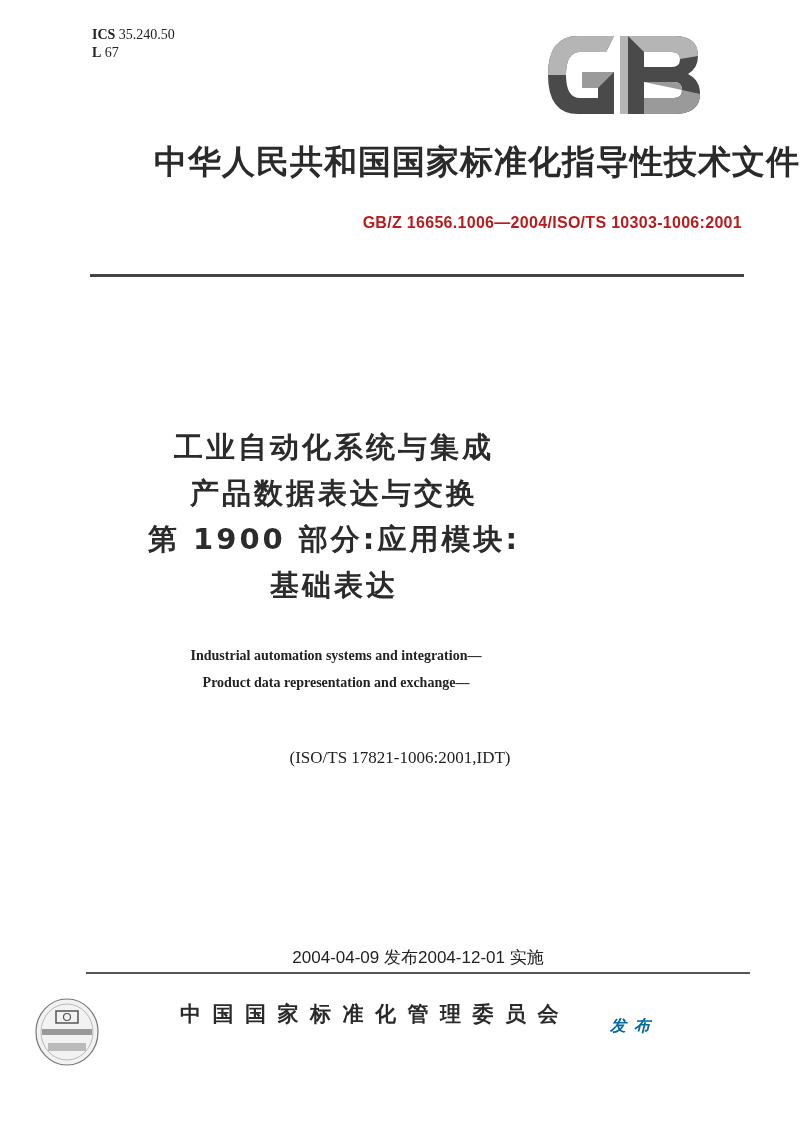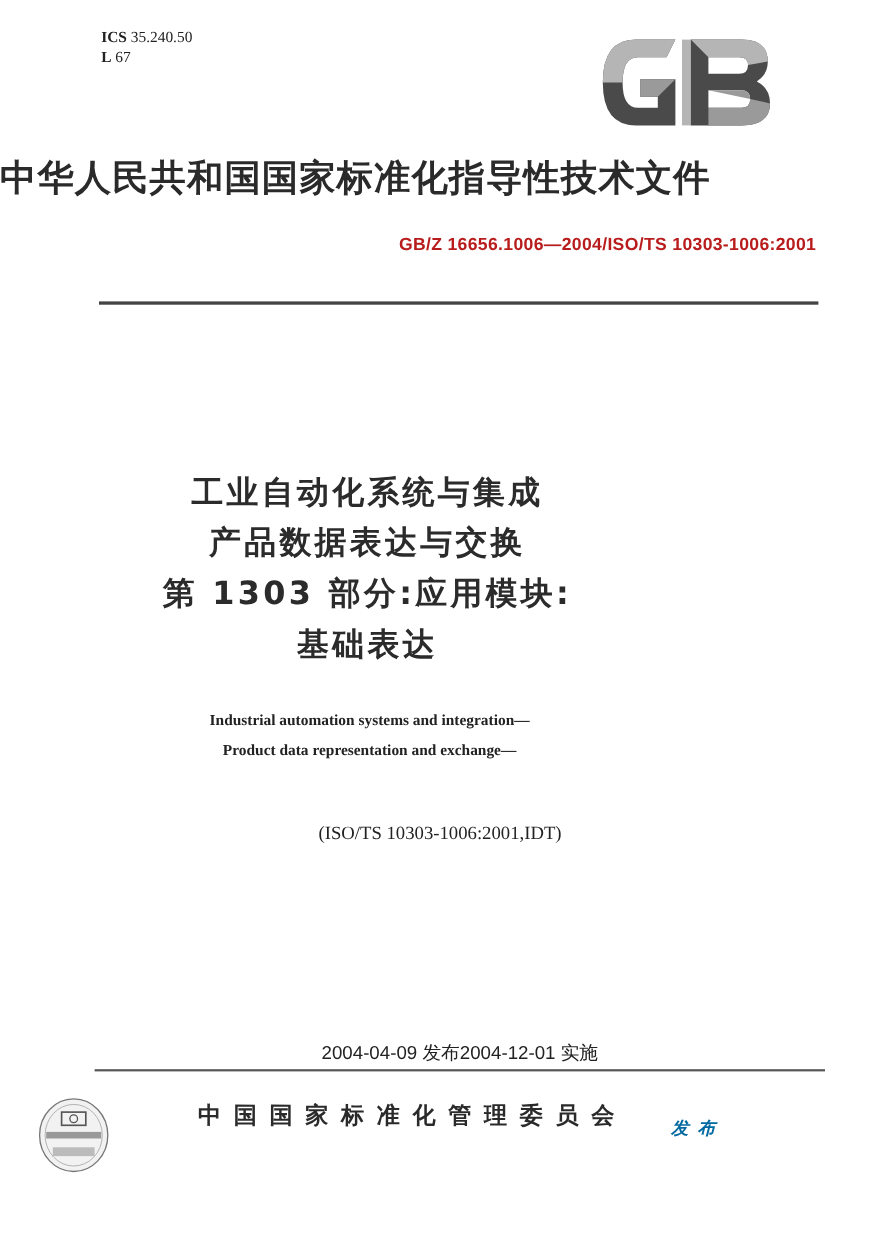--- a/index.html
+++ b/index.html
@@ -1,21 +1,21 @@
 <!DOCTYPE html>
 <html><head>
   <meta charset="utf-8">
   <style>
     html, body { margin: 0; padding: 0; background: #ffffff; }
     body { width: 800px; height: 1137px; position: relative; overflow: hidden; color: #1a1a1a; }
     .abs { position: absolute; }
     .codes { left: 92px; top: 26px; font-family: "Liberation Serif", serif; font-size: 14px; line-height: 18px; color: #222; }
     .codes .b { font-weight: bold; }
     .gb-logo { left: 544px; top: 34px; width: 158px; height: 82px; }
-    .main-title { left: 0; width: 800px; top: 140px; text-align: left; font-family: "DejaVu Sans", sans-serif; font-size: 33px; font-weight: bold; letter-spacing: 1px; color: #2a2a2a; }
+    .main-title { left: 0; width: 800px; top: 140px; text-align: right; font-family: "DejaVu Sans", sans-serif; font-size: 33px; font-weight: bold; letter-spacing: 1px; color: #2a2a2a; }
     .std-code { right: 58px; top: 214px; font-family: "Liberation Sans", sans-serif; font-size: 16px; font-weight: bold; color: #b91c1c; letter-spacing: 0.3px; }
     .rule-top { left: 90px; top: 274px; width: 654px; height: 3px; background: #444; }
     .cn-titles { left: 0; width: 668px; top: 424px; text-align: center; font-family: "DejaVu Sans", sans-serif; font-size: 29px; font-weight: bold; line-height: 46px; color: #2b2b2b; letter-spacing: 3px; }
     .en-titles { left: 0; width: 672px; top: 642px; text-align: center; font-family: "Liberation Serif", serif; font-size: 14px; font-weight: bold; line-height: 27px; color: #222; }
     .iso-ref { left: 0; width: 800px; top: 748px; text-align: center; font-family: "Liberation Serif", serif; font-size: 17px; color: #222; }
     .date-row { left: 86px; top: 946px; width: 664px; display: flex; justify-content: center; font-family: "Liberation Sans", sans-serif; font-size: 17px; color: #222; }
     .rule-bottom { left: 86px; top: 972px; width: 664px; height: 2px; background: #555; }
     .seal { left: 34px; top: 997px; width: 66px; height: 70px; }
     .issuers { left: 180px; top: 1000px; font-family: "DejaVu Sans", sans-serif; font-weight: bold; color: #2a2a2a; }
     .issuer-1 { font-size: 21px; line-height: 28px; letter-spacing: 0px; }
@@ -46,30 +46,30 @@
 
 <div class="abs main-title">中华人民共和国国家标准化指导性技术文件</div>
 
 <div class="abs std-code">GB/Z 16656.1006—2004/ISO/TS 10303-1006:2001</div>
 
 <div class="abs rule-top"></div>
 
 <div class="abs cn-titles">
   <div>工业自动化系统与集成</div>
   <div>产品数据表达与交换</div>
-  <div>第 1303 部分:应用模块:</div>
+  <div>第 1900 部分:应用模块:</div>
   <div>基础表达</div>
 </div>
 
 <div class="abs en-titles">
   <div>Industrial automation systems and integration—</div>
   <div>Product data representation and exchange—</div>
 </div>
 
-<div class="abs iso-ref">(ISO/TS 10303-1006:2001,IDT)</div>
+<div class="abs iso-ref">(ISO/TS 17821-1006:2001,IDT)</div>
 
 <div class="abs date-row">
   <span>2004-04-09 发布</span>
   <span>2004-12-01 实施</span>
 </div>
 
 <div class="abs rule-bottom"></div>
 
 <div class="abs seal">
   <svg width="66" height="70" viewBox="0 0 66 70">

